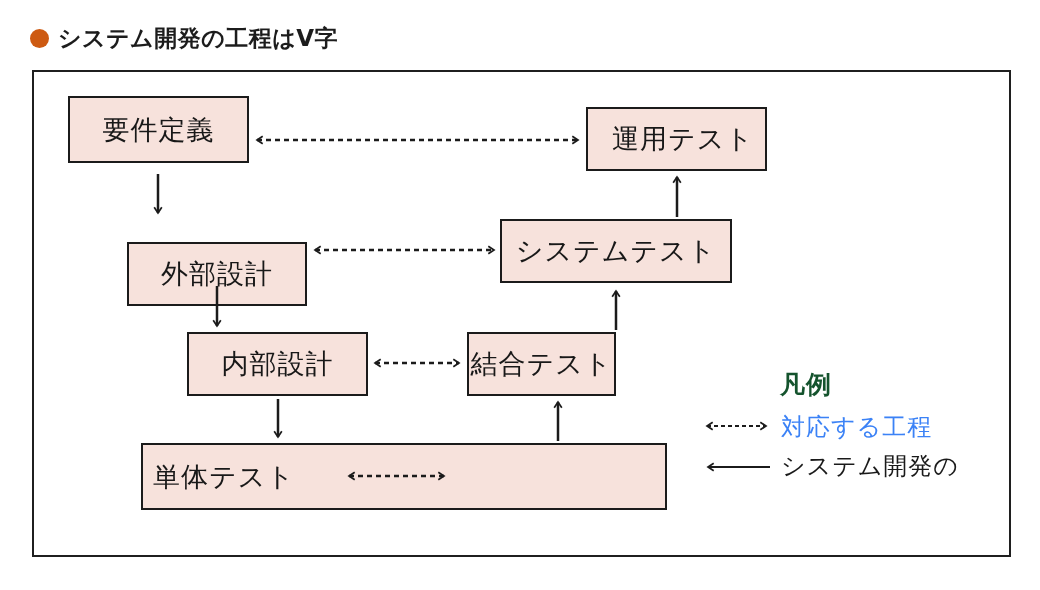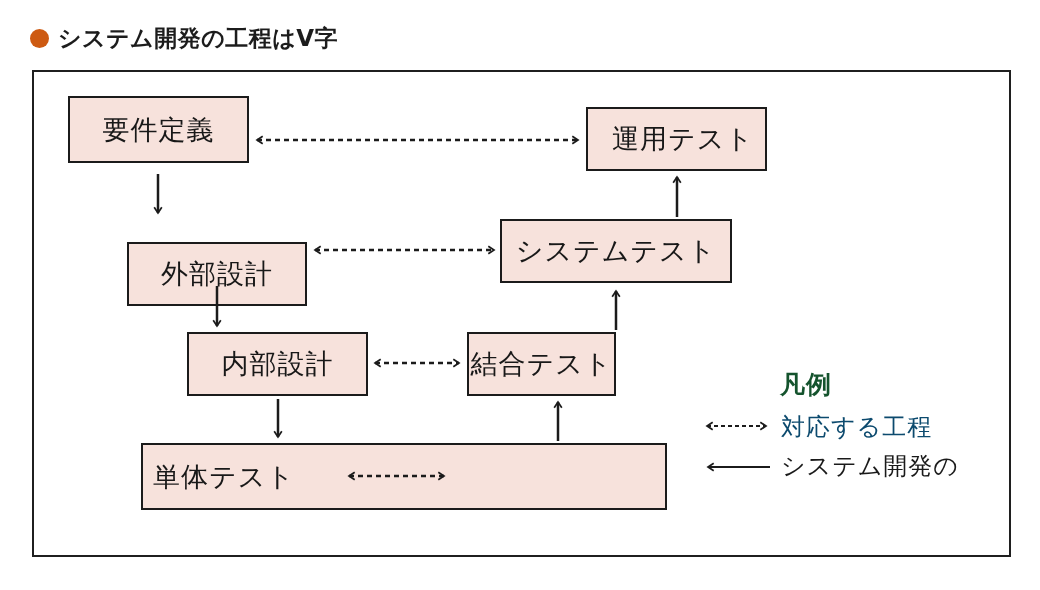--- a/index.html
+++ b/index.html
@@ -40,21 +40,21 @@
   }
   
   #arrows { position:absolute; left:0; top:0; width:1040px; height:590px; pointer-events:none; }
   
   .legend-heading {
     position:absolute; left:780px; top:368px; font-size:25px; font-weight:600;
     color:#14532d; letter-spacing:1px;
   }
   .legend-label-1 {
     position:absolute; left:781px; top:411px; font-size:24px; font-weight:500;
-    color:#0c4a6e; letter-spacing:1px; white-space:nowrap;
+    color:#3b82f6; letter-spacing:1px; white-space:nowrap;
   }
   .legend-label-2 {
     position:absolute; left:781px; top:451px; font-size:24px; font-weight:500;
     color:#1a1a1a; letter-spacing:1px; line-height:31px; white-space:nowrap;text-align:center;
   }
 </style>
 </head>
 <body>
 
 <div id="stage">

